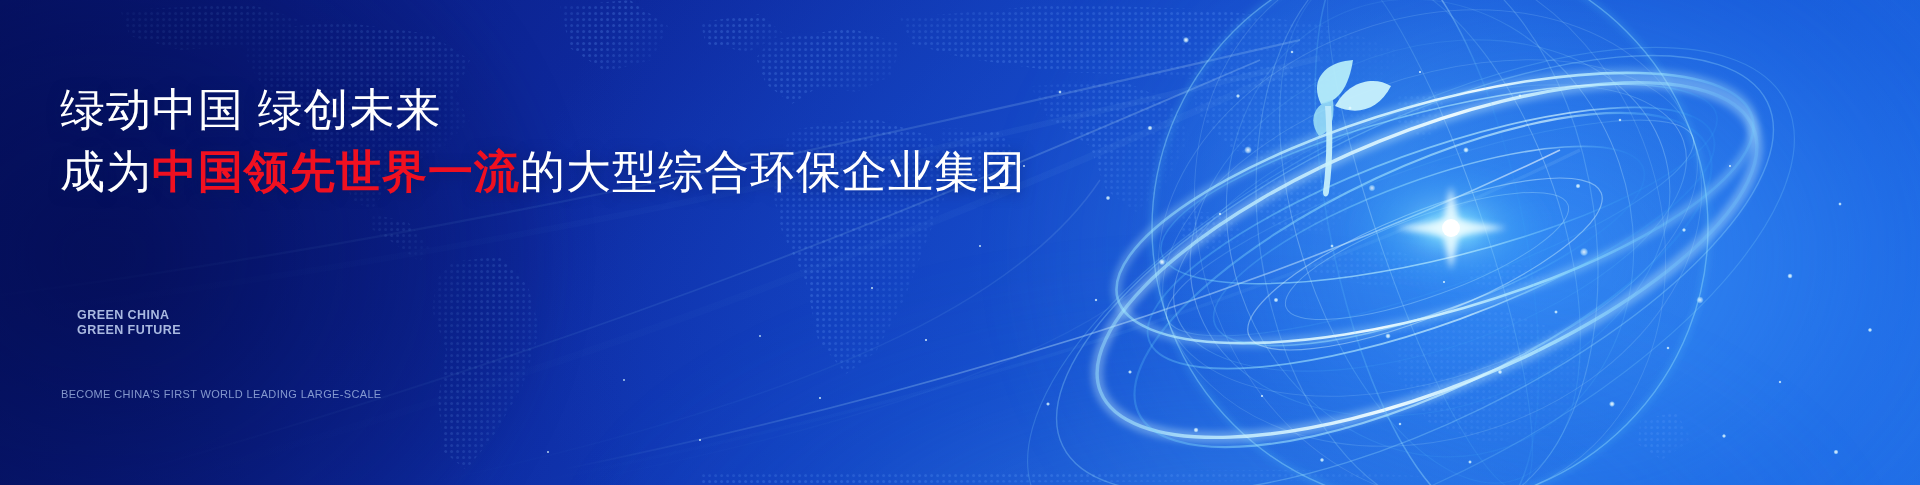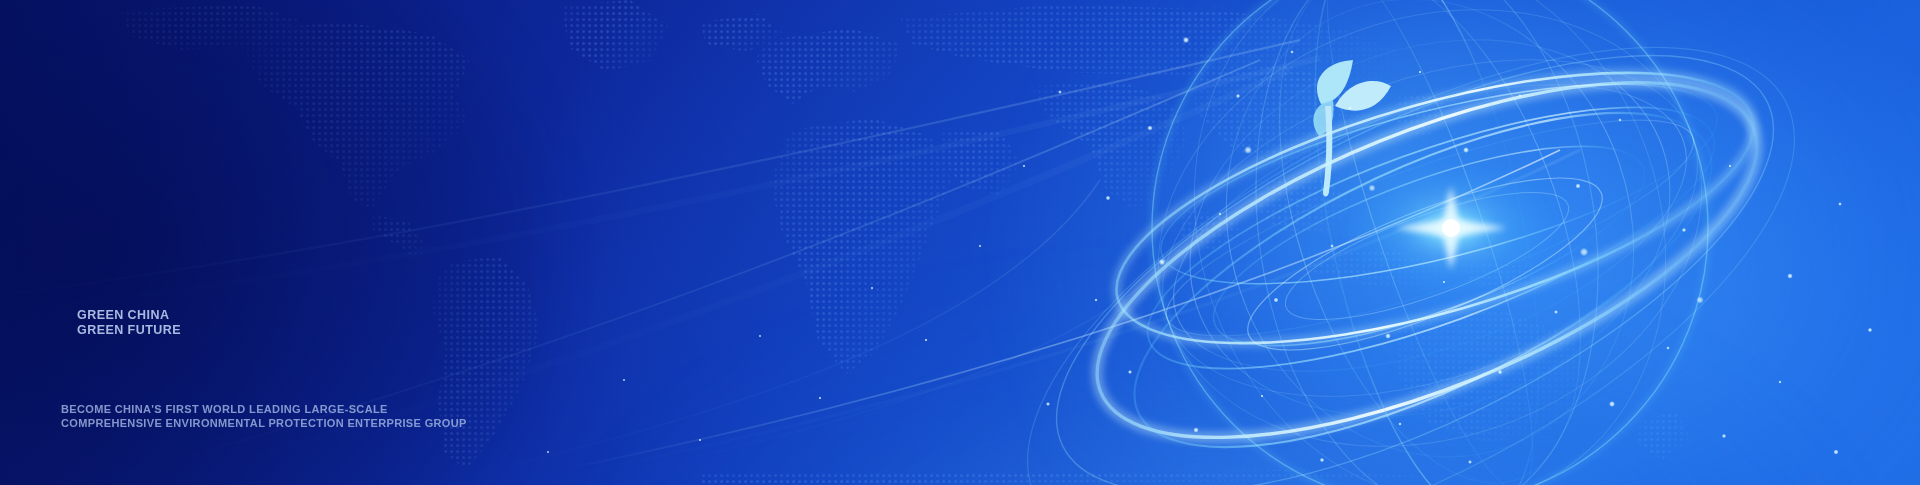--- a/index.html
+++ b/index.html
@@ -119,24 +119,23 @@
     letter-spacing: .45px;
     opacity: .92;
   }
   .subline-en {
     position: absolute;
     left: 1px;
     top: 388px;
     color: #9fb4e2;
     font-size: 11px;
     line-height: 13.5px;
-    font-weight: 700;
+    font-weight: 400;
     letter-spacing: .35px;
     opacity: .82;
-    margin-top: 15px;
   }
   .tagline-en div, .subline-en div { white-space: nowrap; }
 
   
   .vignette {
     position: absolute; inset: 0; pointer-events: none;
     background: linear-gradient(90deg, rgba(2,10,70,.42) 0%, rgba(2,10,70,.10) 16%, rgba(0,0,0,0) 34%);
   }
 </style>
 </head>
@@ -403,25 +402,30 @@
         <circle cx="1372" cy="188" r="3.6" opacity=".8"></circle>
         <circle cx="1700" cy="300" r="3.8" opacity=".8"></circle>
       </g>
     </svg>
   </div>
 
   <div class="vignette"></div>
 
   <div class="copy">
 
+    <div class="headline">
+      <span class="l1">绿动中国 绿创未来</span>
+      <span class="l2">
+        <span class="hl-white-b">成为</span><span class="hl-red">中国领先世界一流</span><span class="hl-white-b">的大型综合环保企业集团</span>
+      </span>
+    </div>
 
     <div class="tagline-en">
       <div>GREEN CHINA</div>
       <div>GREEN FUTURE</div>
     </div>
 
     <div class="subline-en">
       <div>BECOME CHINA'S FIRST WORLD LEADING LARGE-SCALE</div>
-      <div>COMPREHENSIVE ENVIRONMENTAL PROTECTION ENTERPRISE GROUP</div>
     </div>
 
   </div>
 </div>
 
 </body></html>

